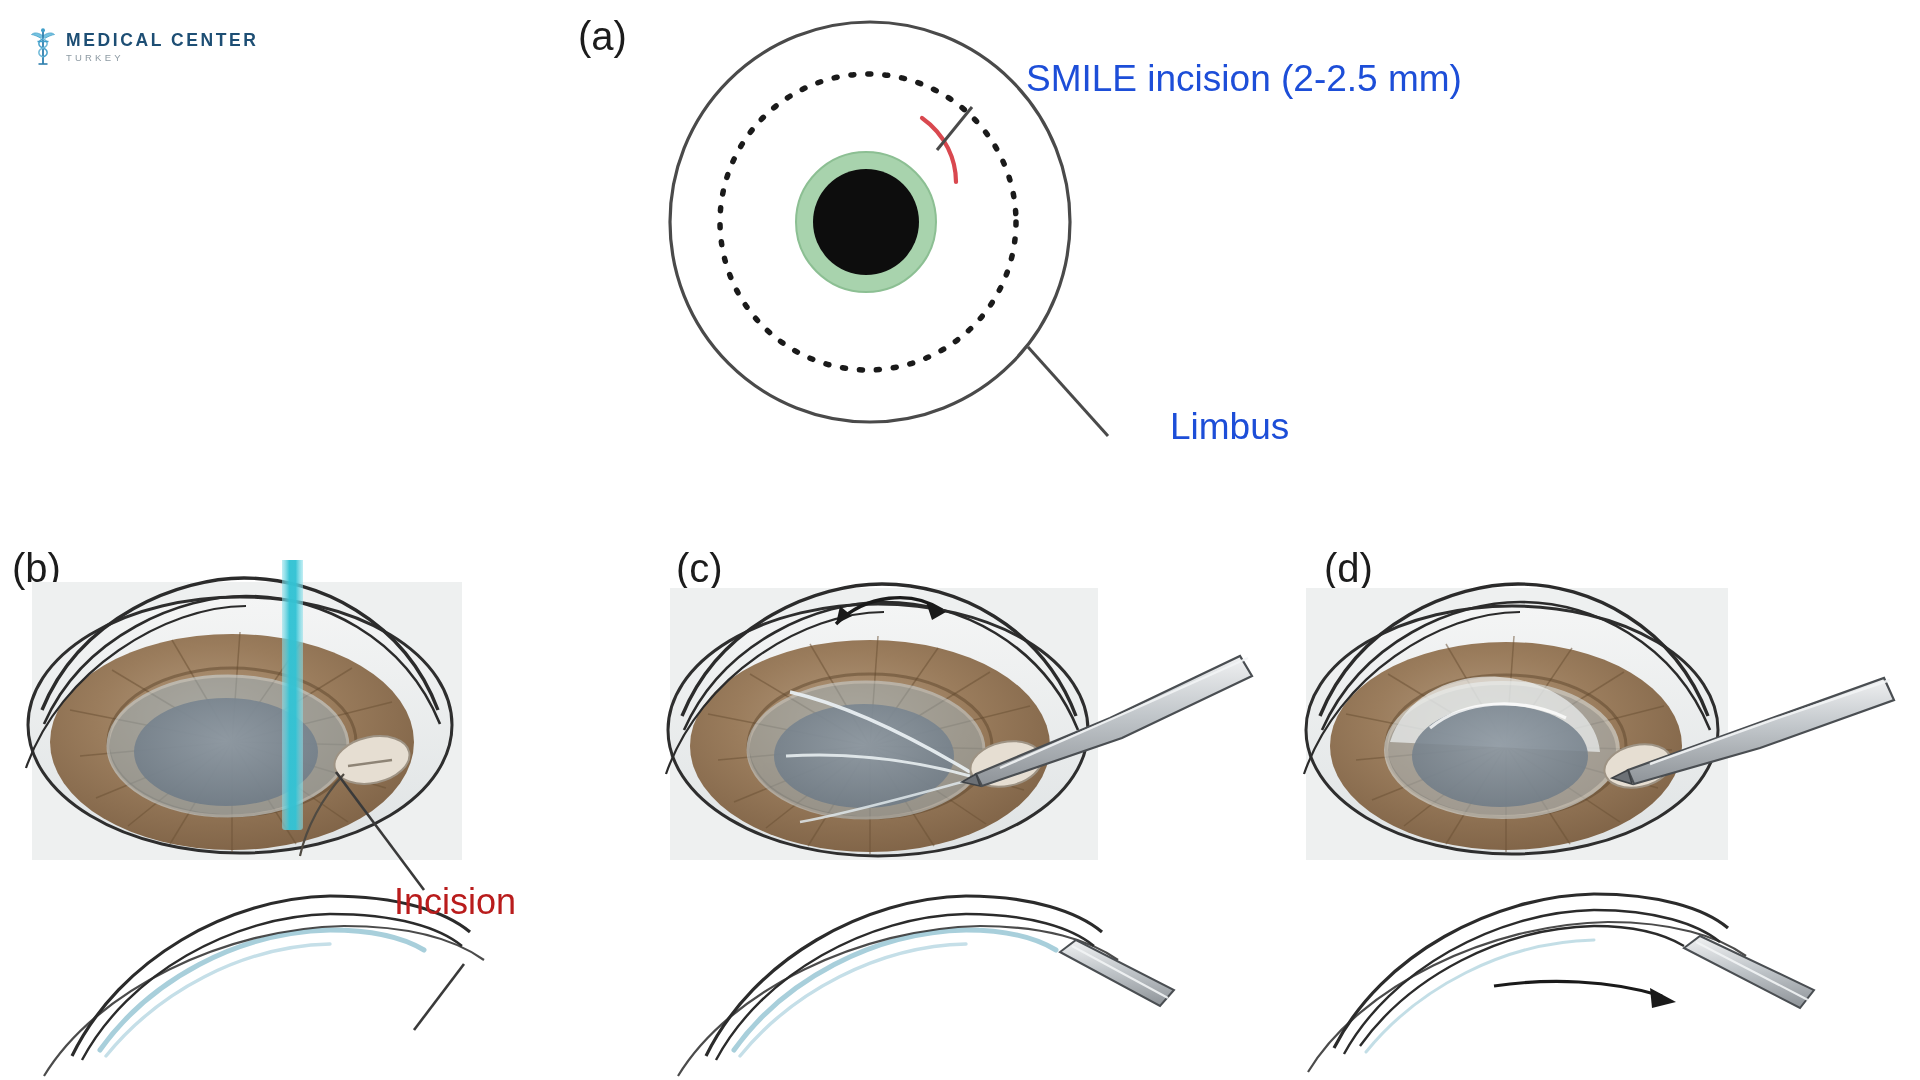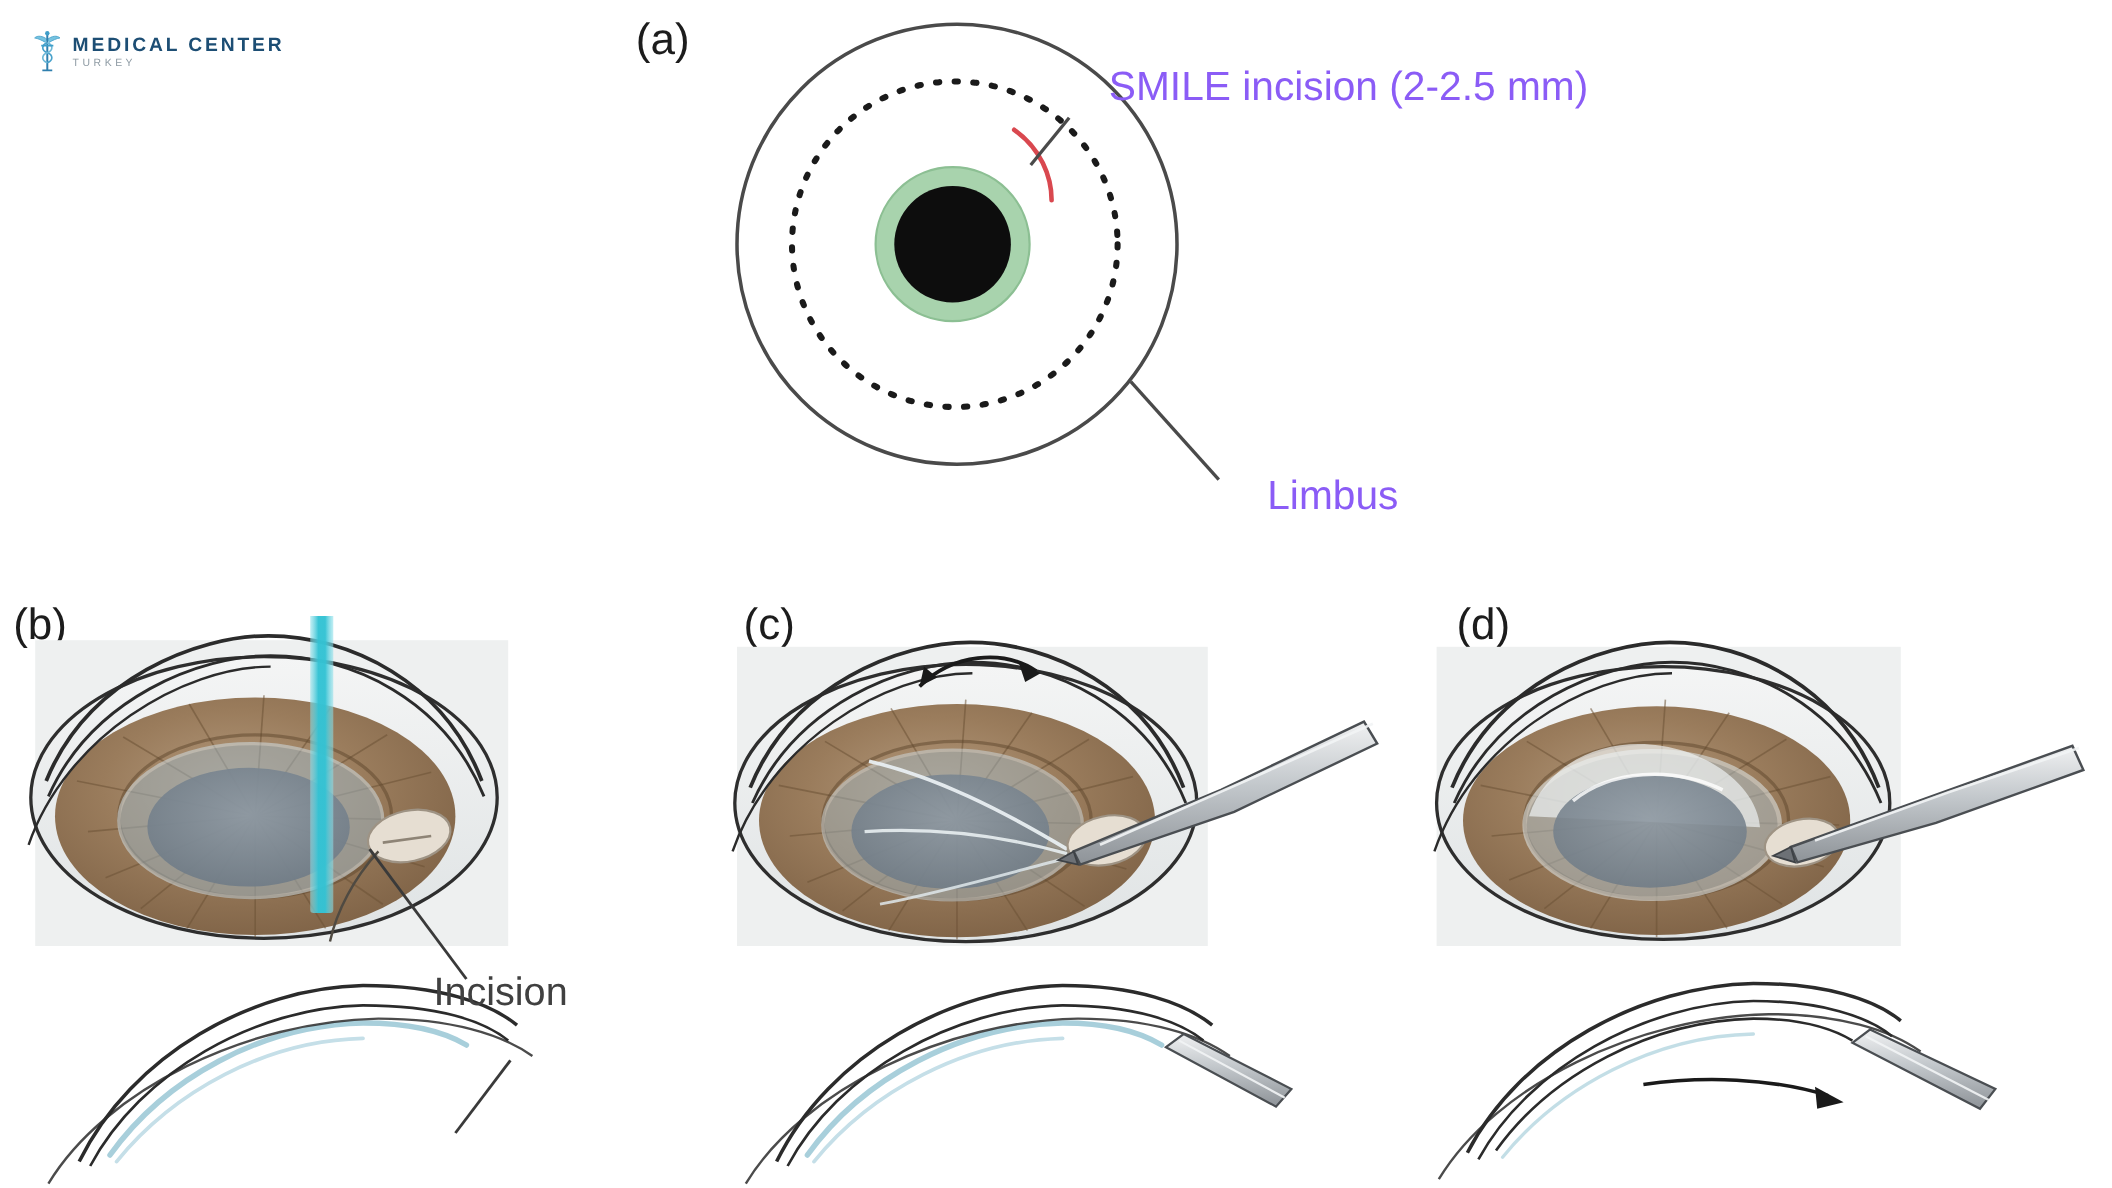--- a/index.html
+++ b/index.html
@@ -31,24 +31,24 @@
   }
 
   
   .panel-letter{
     font-size:40px;color:#1c1c1c;font-weight:400;
     letter-spacing:0px;line-height:1;
   }
 
   
   .callout{
-    font-size:37px;color:#8b5cf6;white-space:nowrap;line-height:1;
+    font-size:37px;color:#1d4ed8;white-space:nowrap;line-height:1;margin-left:18px;
   }
   .callout-sm{
-    font-size:36px;color:#404040;white-space:nowrap;line-height:1;
+    font-size:36px;color:#b91c1c;white-space:nowrap;line-height:1;
   }
 </style>
 </head>
 <body>
 
 <div id="figure-root">
 
   <div class="abs" id="watermark">
     <svg class="logo-mark" viewBox="0 0 30 40">
       <g stroke="#3f9ec9" fill="none" stroke-width="1.2">
@@ -88,21 +88,21 @@
 
     <path d="M 322 118 C 346 135, 356 160, 356 182" fill="none" stroke="#d9484f" stroke-width="4.2" stroke-linecap="round"></path>
 
     <path d="M 337 150 L 372 107" fill="none" stroke="#4a4a4a" stroke-width="3"></path>
 
     <path d="M 428 347 L 508 436" fill="none" stroke="#4a4a4a" stroke-width="3"></path>
   </svg>
 
   <div class="abs callout" style="left:1008px;top:60px;">SMILE incision (2-2.5 mm)</div>
 
-  <div class="abs callout" style="left:1152px;top:432px;">Limbus</div>
+  <div class="abs callout" style="left:1152px;top:408px;">Limbus</div>
 
   <div class="abs panel-letter" style="left:12px;top:548px;">(b)</div>
 
   <svg class="abs" style="left:0px;top:560px;" width="640" height="520" viewBox="0 0 640 520">
     <defs>
       <radialGradient id="irisB" cx="45%" cy="38%" r="68%">
         <stop offset="0%" stop-color="#b49a7d"></stop>
         <stop offset="48%" stop-color="#9a7c5c"></stop>
         <stop offset="100%" stop-color="#7d6145"></stop>
       </radialGradient>

